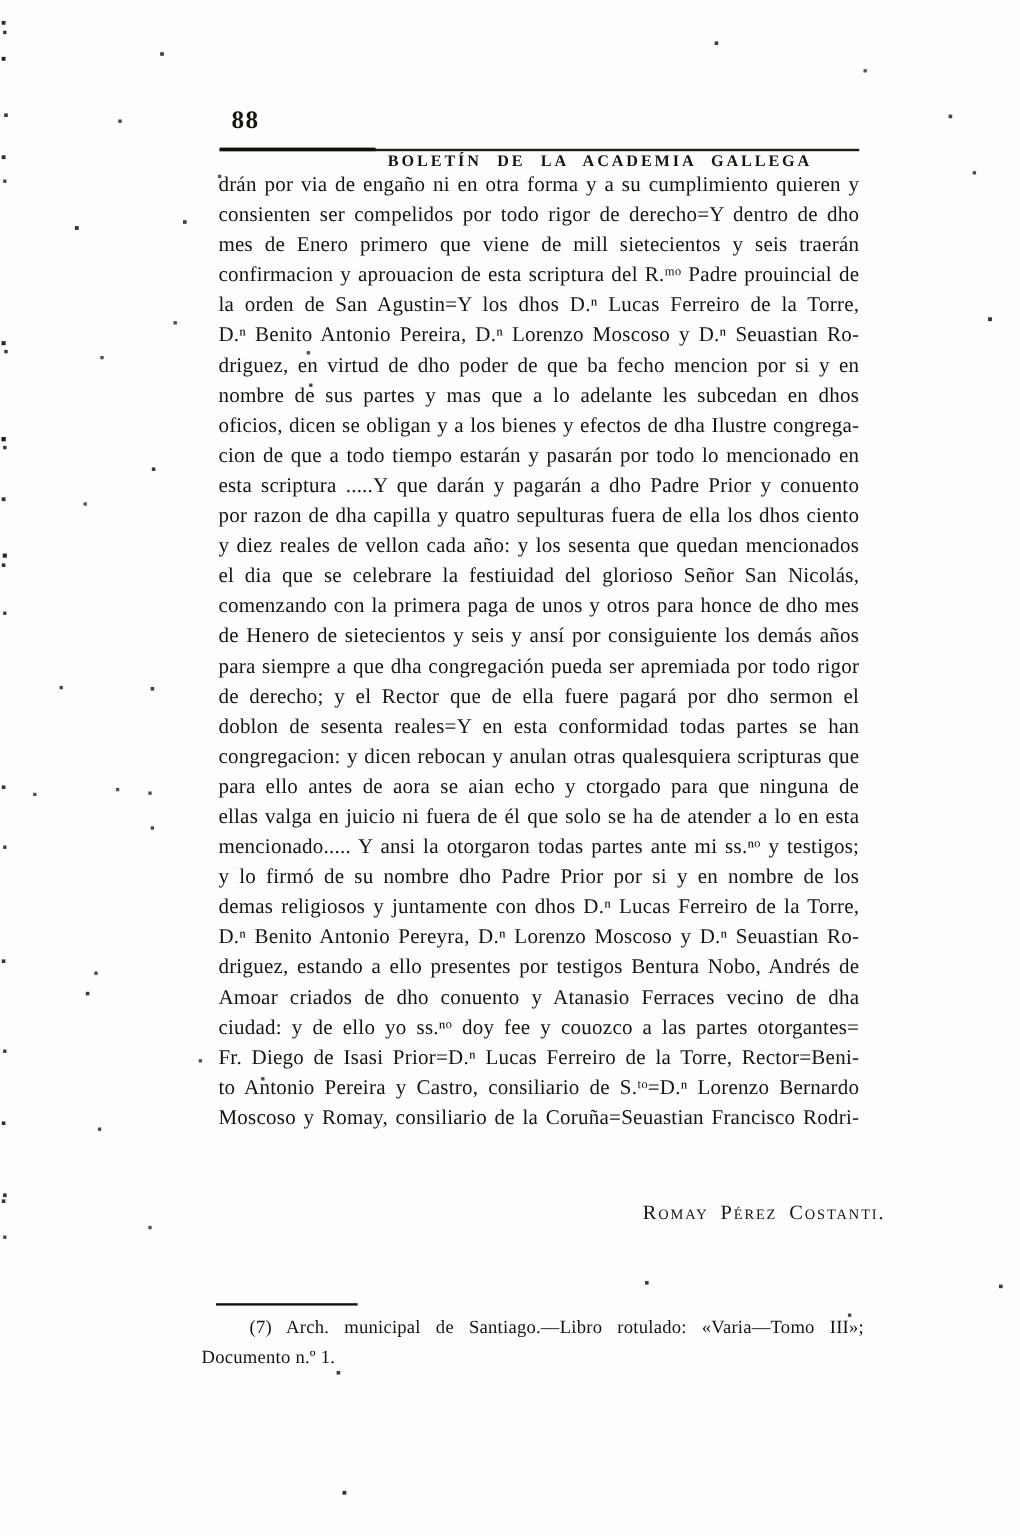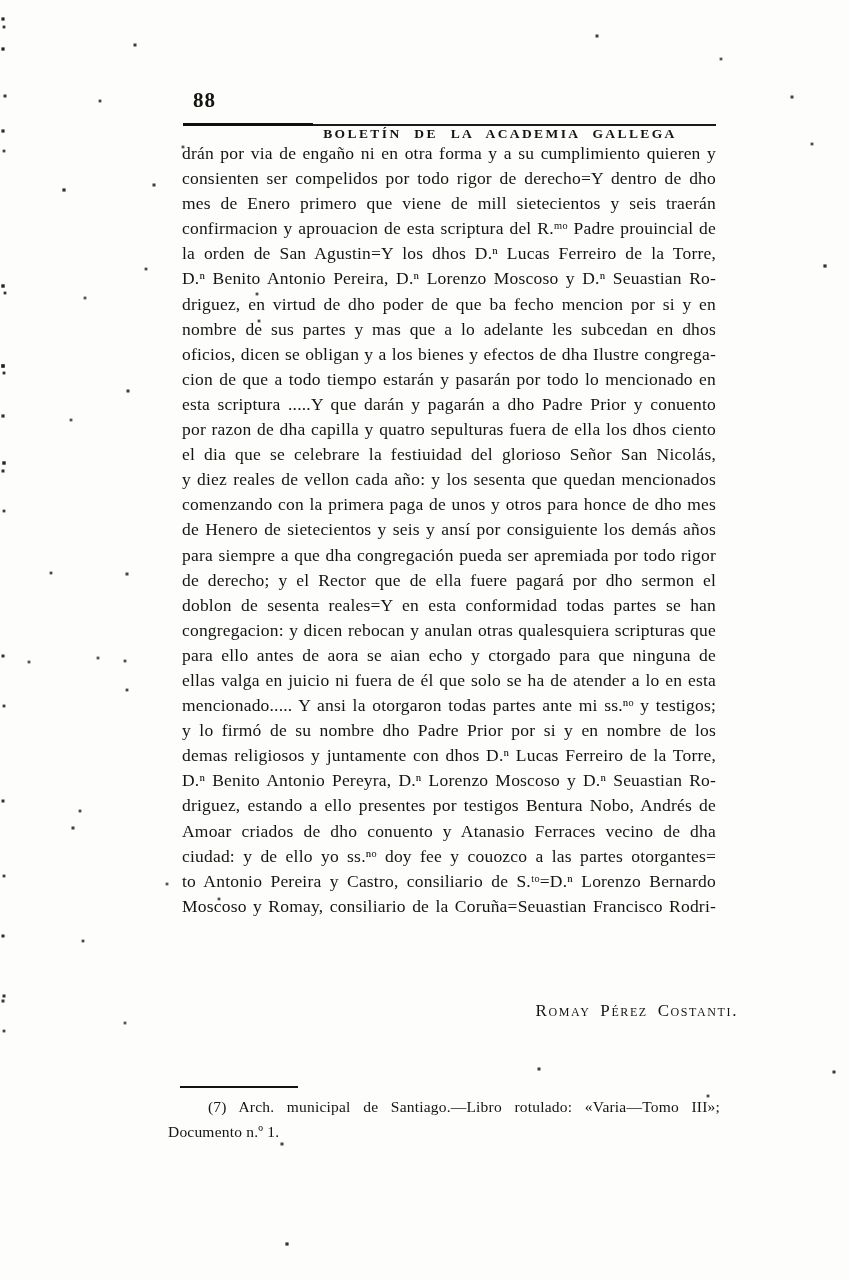--- a/index.html
+++ b/index.html
@@ -161,37 +161,38 @@
       <div class="body-line">mes de Enero primero que viene de mill sietecientos y seis traerán</div>
       <div class="body-line">confirmacion y aprouacion de esta scriptura del R.ᵐᵒ Padre prouincial de</div>
       <div class="body-line">la orden de San Agustin=Y los dhos D.ⁿ Lucas Ferreiro de la Torre,</div>
       <div class="body-line">D.ⁿ Benito Antonio Pereira, D.ⁿ Lorenzo Moscoso y D.ⁿ Seuastian Ro-</div>
       <div class="body-line">driguez, en virtud de dho poder de que ba fecho mencion por si y en</div>
       <div class="body-line">nombre de sus partes y mas que a lo adelante les subcedan en dhos</div>
       <div class="body-line">oficios, dicen se obligan y a los bienes y efectos de dha Ilustre congrega-</div>
       <div class="body-line">cion de que a todo tiempo estarán y pasarán por todo lo mencionado en</div>
       <div class="body-line">esta scriptura .....Y que darán y pagarán a dho Padre Prior y conuento</div>
       <div class="body-line">por razon de dha capilla y quatro sepulturas fuera de ella los dhos ciento</div>
+      <div class="body-line">y diez reales de vellon cada año: y los sesenta que quedan mencionados</div>
       <div class="body-line">el dia que se celebrare la festiuidad del glorioso Señor San Nicolás,</div>
-      <div class="body-line">y diez reales de vellon cada año: y los sesenta que quedan mencionados</div>
       <div class="body-line">comenzando con la primera paga de unos y otros para honce de dho mes</div>
       <div class="body-line">de Henero de sietecientos y seis y ansí por consiguiente los demás años</div>
       <div class="body-line">para siempre a que dha congregación pueda ser apremiada por todo rigor</div>
       <div class="body-line">de derecho; y el Rector que de ella fuere pagará por dho sermon el</div>
       <div class="body-line">doblon de sesenta reales=Y en esta conformidad todas partes se han</div>
       <div class="body-line">congregacion: y dicen rebocan y anulan otras qualesquiera scripturas que</div>
       <div class="body-line">para ello antes de aora se aian echo y ctorgado para que ninguna de</div>
       <div class="body-line">ellas valga en juicio ni fuera de él que solo se ha de atender a lo en esta</div>
       <div class="body-line">mencionado..... Y ansi la otorgaron todas partes ante mi ss.ⁿᵒ y testigos;</div>
       <div class="body-line">y lo firmó de su nombre dho Padre Prior por si y en nombre de los</div>
       <div class="body-line">demas religiosos y juntamente con dhos D.ⁿ Lucas Ferreiro de la Torre,</div>
       <div class="body-line">D.ⁿ Benito Antonio Pereyra, D.ⁿ Lorenzo Moscoso y D.ⁿ Seuastian Ro-</div>
       <div class="body-line">driguez, estando a ello presentes por testigos Bentura Nobo, Andrés de</div>
       <div class="body-line">Amoar criados de dho conuento y Atanasio Ferraces vecino de dha</div>
       <div class="body-line">ciudad: y de ello yo ss.ⁿᵒ doy fee y couozco a las partes otorgantes=</div>
+      <div class="body-line">Fr. Diego de Isasi Prior=D.ⁿ Lucas Ferreiro de la Torre, Rector=Beni-</div>
       <div class="body-line">to Antonio Pereira y Castro, consiliario de S.ᵗᵒ=D.ⁿ Lorenzo Bernardo</div>
       <div class="body-line">Moscoso y Romay, consiliario de la Coruña=Seuastian Francisco Rodri-</div>
     </div>
 
   <div id="signature">Romay Pérez Costanti.</div>
 
   <div id="footnote-rule"></div>
 
   <div id="footnote">
       <div class="footnote-line first">(7)   Arch. municipal de Santiago.—Libro rotulado: «Varia—Tomo III»;</div>

